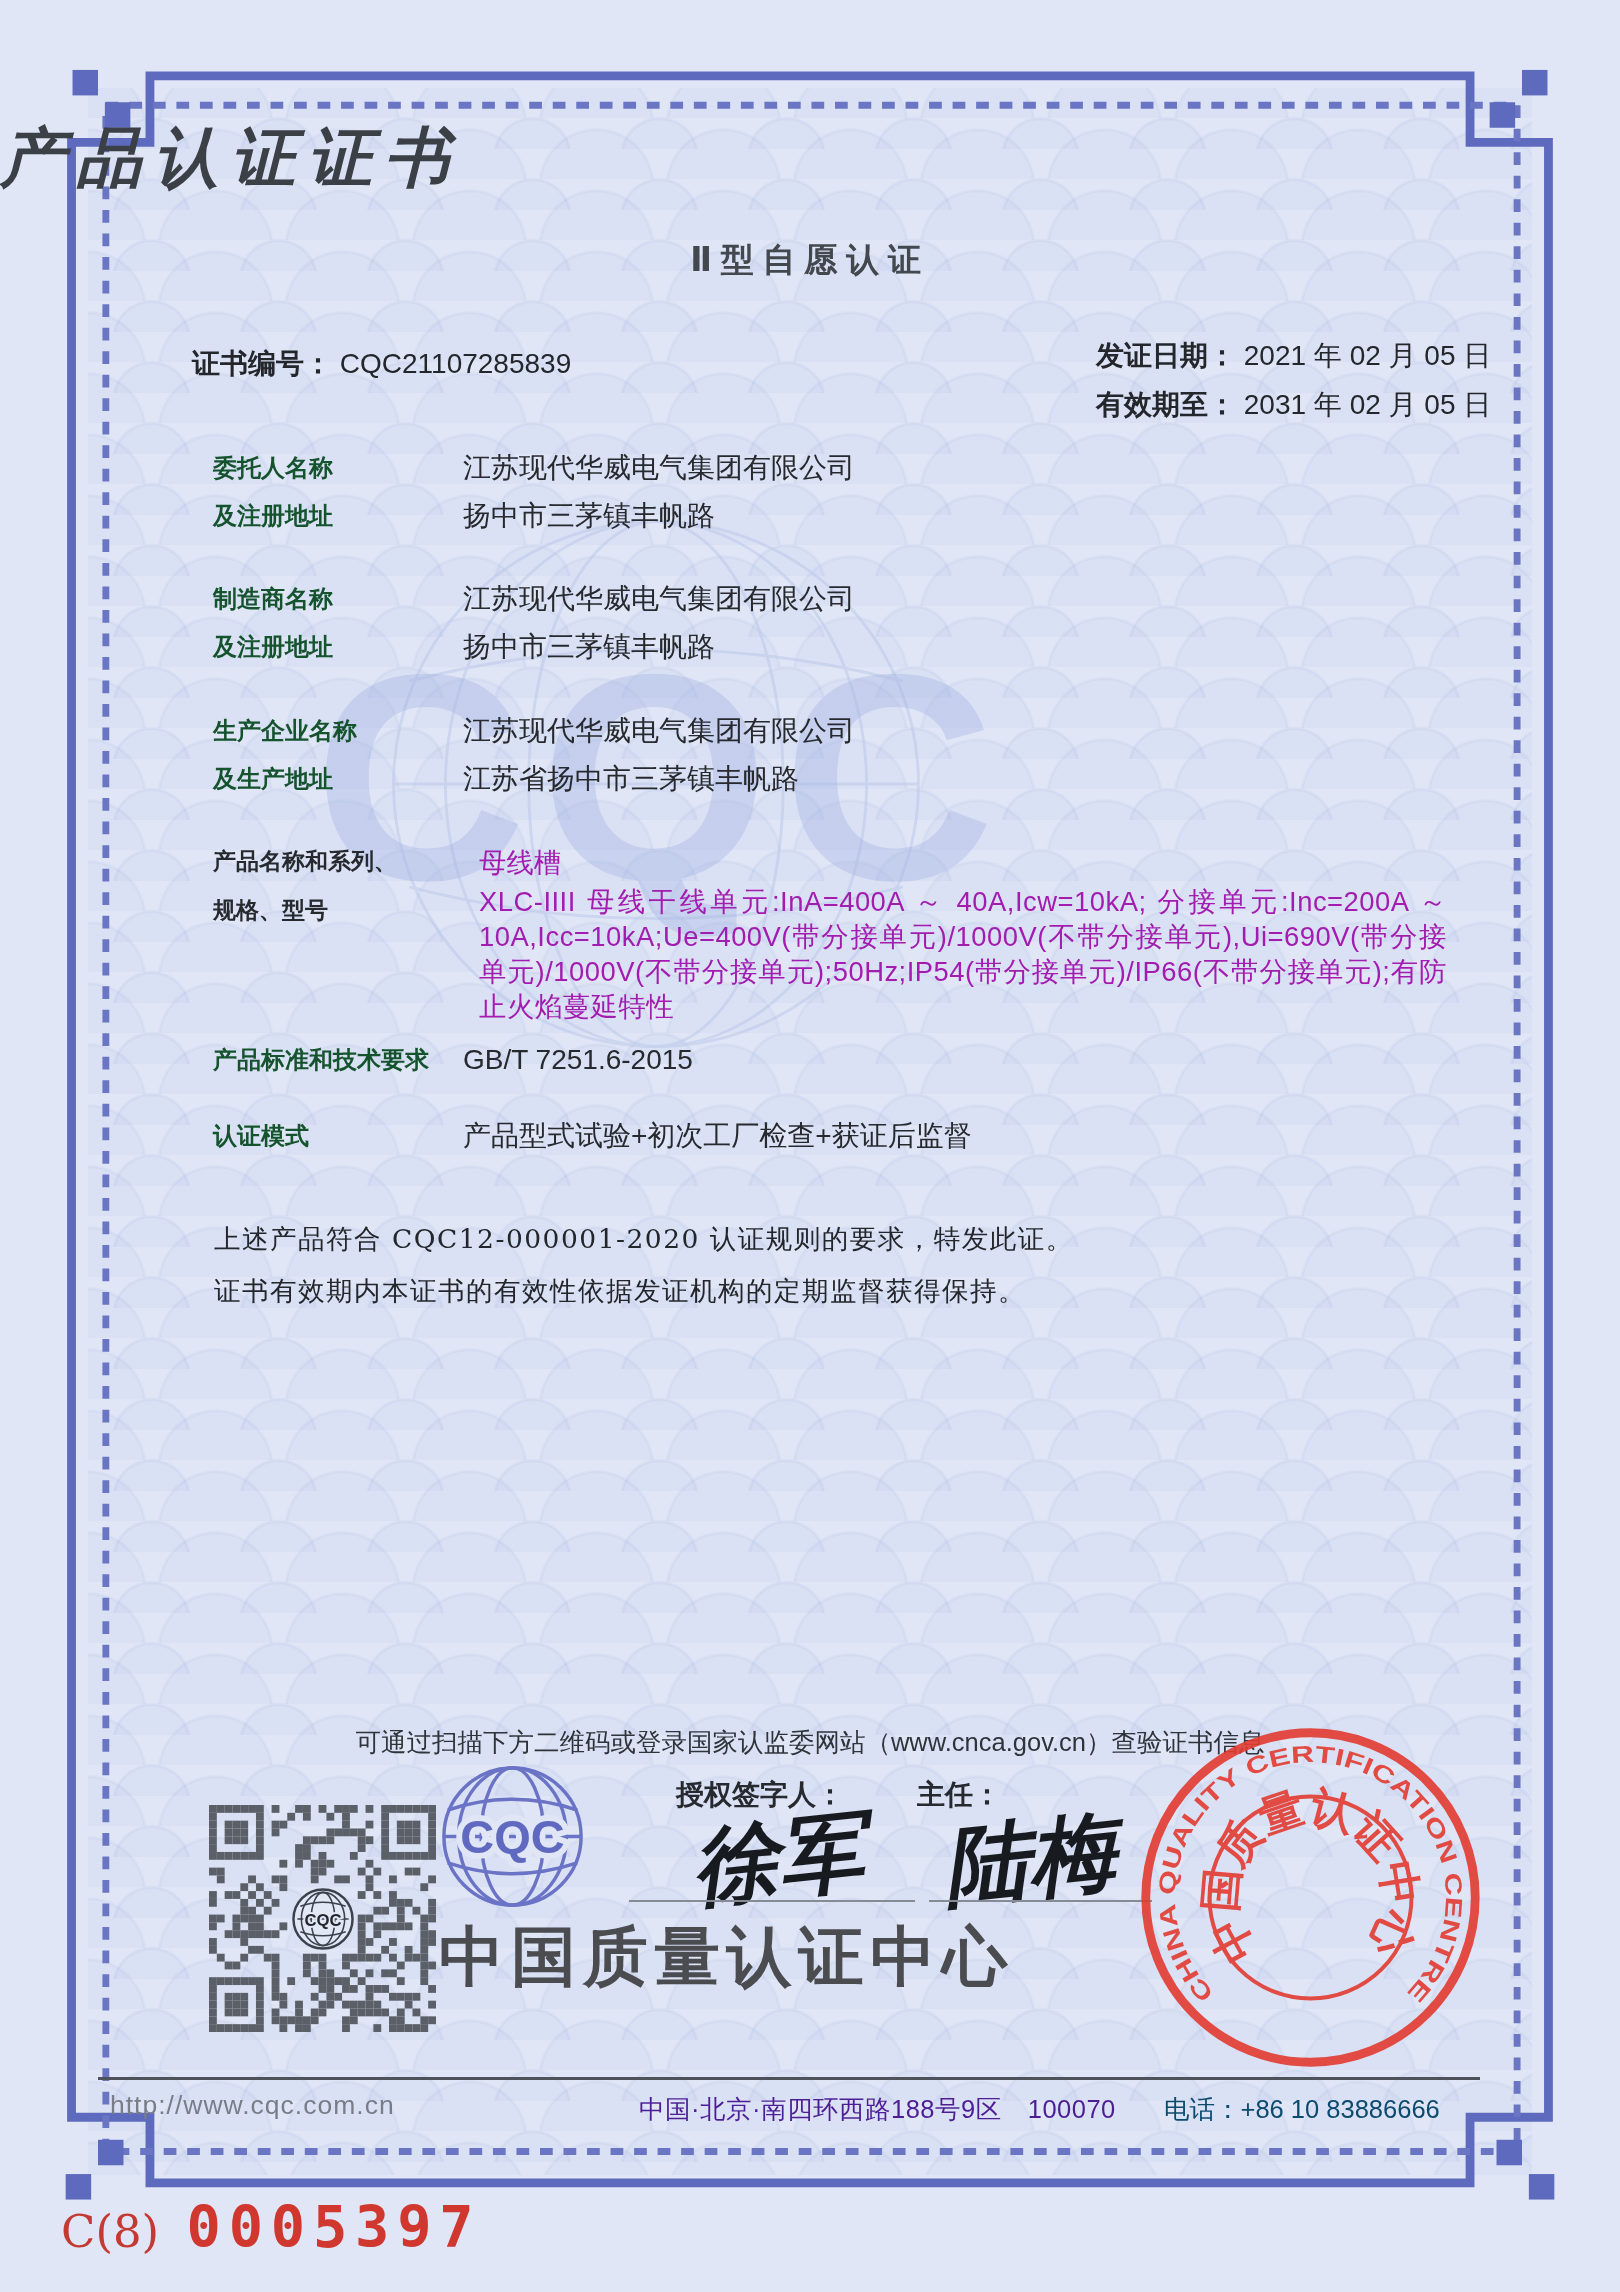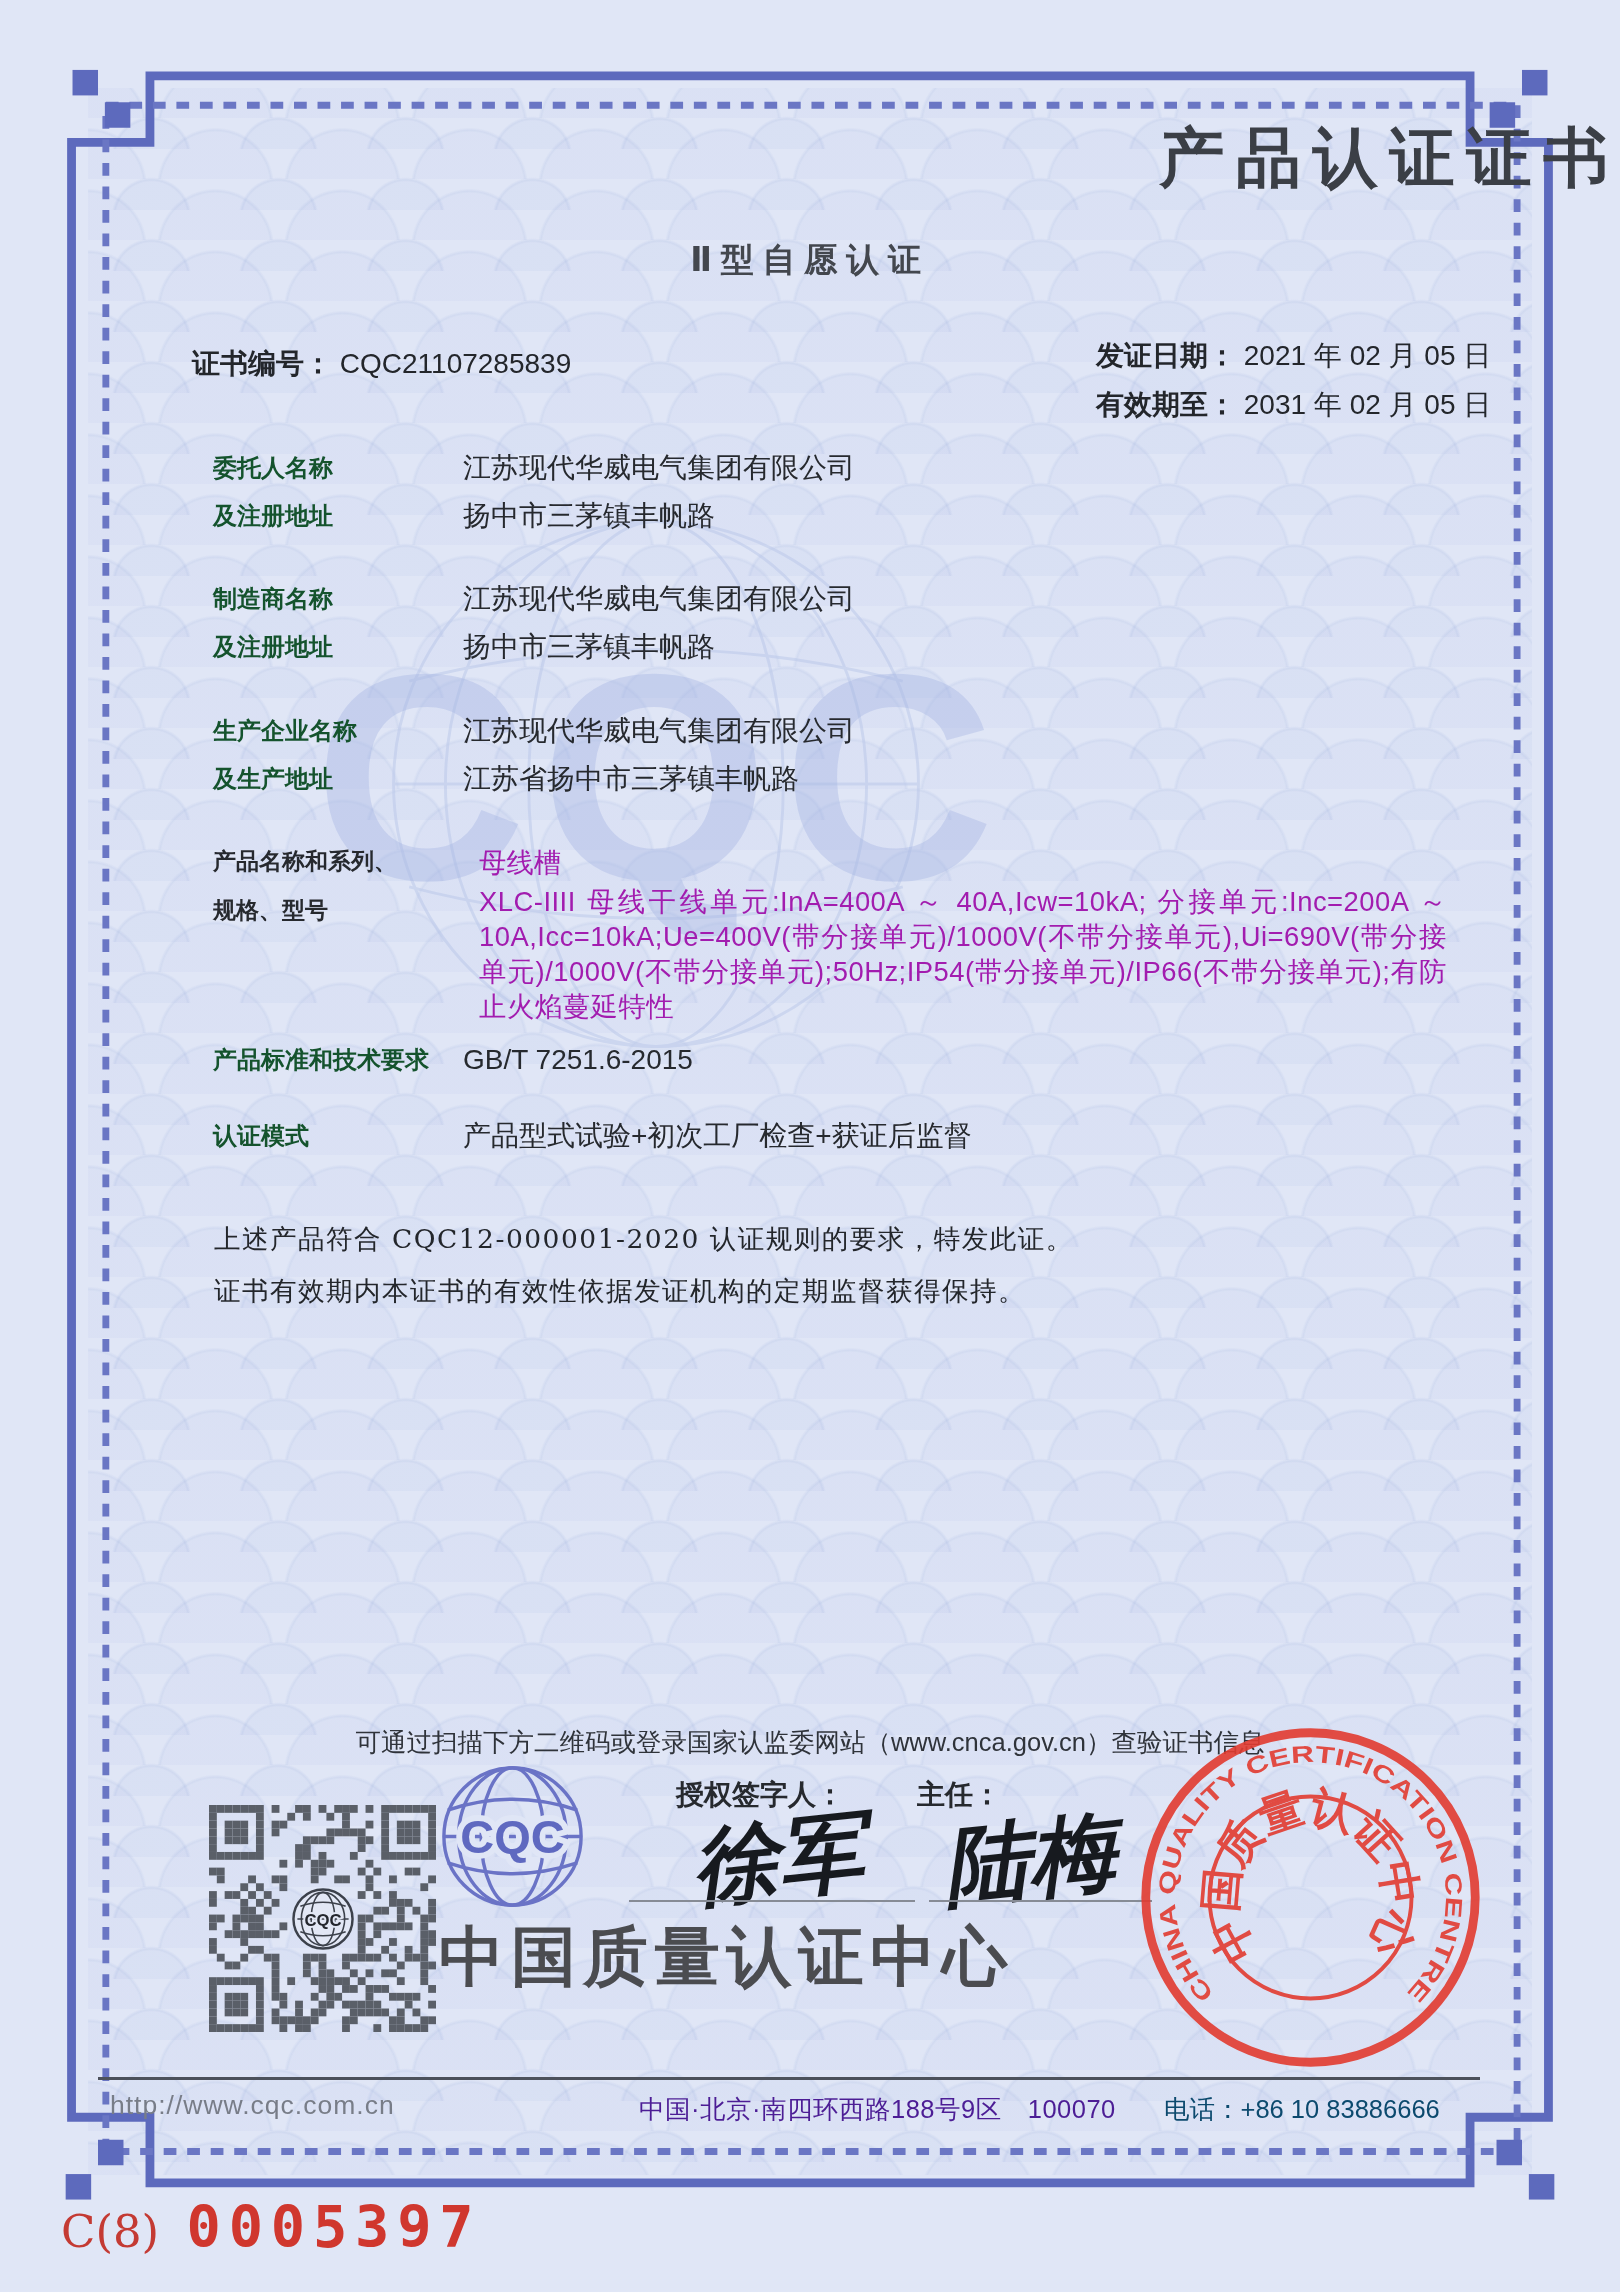--- a/index.html
+++ b/index.html
@@ -14,22 +14,22 @@
   #wm-waves{position:absolute;left:88px;top:88px;right:88px;bottom:118px;pointer-events:none;
     background-image:
       radial-gradient(circle at 50% 112%, rgba(125,150,210,0.07) 38%, rgba(125,150,210,0.16) 40%, transparent 43%),
       radial-gradient(circle at 50% 112%, rgba(125,150,210,0.06) 58%, rgba(125,150,210,0.14) 60%, transparent 63%);
     background-size:127px 61px,127px 61px;background-position:0 0,64px 30px;}
   #wm-globe{left:372px;top:500px;opacity:.55;}
   #wm-cqc{left:314px;top:608px;font-size:294px;font-weight:bold;letter-spacing:13.7px;
     color:rgba(163,180,226,0.38);pointer-events:none;}
 
   
-  #title{top:114px;left:0;width:100%;text-align:right;font-size:65px;font-weight:700;
-    letter-spacing:11.8px;color:#3b3f46;}
+  #title{top:114px;left:0;width:100%;text-align:left;font-size:65px;font-weight:700;
+    letter-spacing:11.8px;color:#3b3f46;font-style:italic;}
   #subtitle{top:238px;left:0;width:100%;text-align:center;font-size:33px;font-weight:600;
     letter-spacing:8.8px;color:#43474e;}
 
   #certno{left:192px;top:345px;font-size:28px;color:#23262b;}
   .klabel{font-family:"DejaVu Serif","Liberation Serif",serif;font-weight:700;color:#23262b;}
   #dates{left:1096px;top:331px;font-size:28px;line-height:49px;color:#23262b;white-space:nowrap;}
 
   
   .grp{position:absolute;left:213px;right:186px;}
   .row{display:flex;margin-bottom:14.7px;line-height:33px;}

